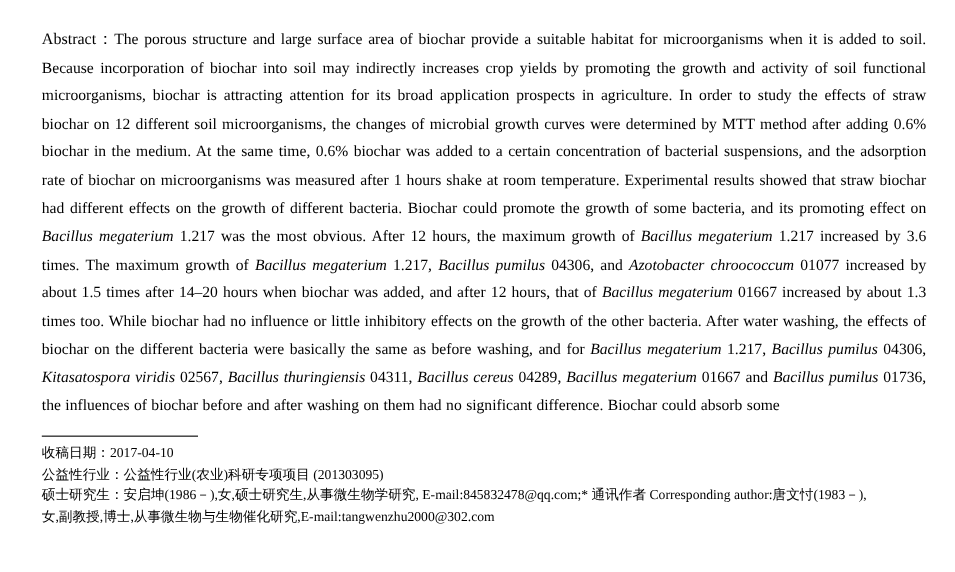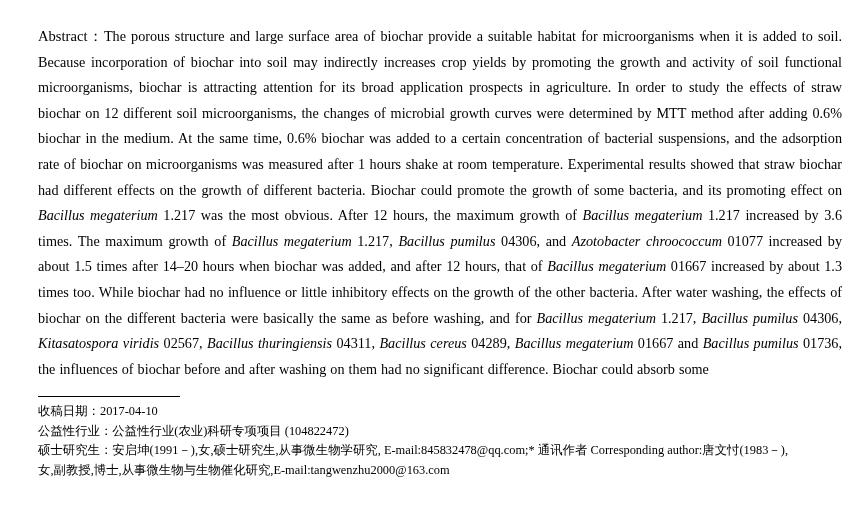--- a/index.html
+++ b/index.html
@@ -87,21 +87,21 @@
     <span class="abstract-label">Abstract</span><span>：</span><span id="abstract-body"><span>The porous structure and large surface area of biochar provide a suitable habitat for microorganisms when it is added to soil. Because incorporation of biochar into soil may indirectly increases crop yields by promoting the growth and activity of soil functional microorganisms, biochar is attracting attention for its broad application prospects in agriculture. In order to study the effects of straw biochar on 12 different soil microorganisms, the changes of microbial growth curves were determined by MTT method after adding 0.6% biochar in the medium. At the same time, 0.6% biochar was added to a certain concentration of bacterial suspensions, and the adsorption rate of biochar on microorganisms was measured after 1 hours shake at room temperature. Experimental results showed that straw biochar had different effects on the growth of different bacteria. Biochar could promote the growth of some bacteria, and its promoting effect on </span><span class="it">Bacillus megaterium</span><span> 1.217 was the most obvious. After 12 hours, the maximum growth of </span><span class="it">Bacillus megaterium</span><span> 1.217 increased by 3.6 times. The maximum growth of </span><span class="it">Bacillus megaterium</span><span> 1.217, </span><span class="it">Bacillus pumilus</span><span> 04306, and </span><span class="it">Azotobacter chroococcum</span><span> 01077 increased by about 1.5 times after 14–20 hours when biochar was added, and after 12 hours, that of </span><span class="it">Bacillus megaterium</span><span> 01667 increased by about 1.3 times too. While biochar had no influence or little inhibitory effects on the growth of the other bacteria. After water washing, the effects of biochar on the different bacteria were basically the same as before washing, and for </span><span class="it">Bacillus megaterium</span><span> 1.217, </span><span class="it">Bacillus pumilus</span><span> 04306, </span><span class="it">Kitasatospora viridis</span><span> 02567, </span><span class="it">Bacillus thuringiensis</span><span> 04311, </span><span class="it">Bacillus cereus</span><span> 04289, </span><span class="it">Bacillus megaterium</span><span> 01667 and </span><span class="it">Bacillus pumilus</span><span> 01736, the influences of biochar before and after washing on them had no significant difference. Biochar could absorb some</span></span>
   </div>
 
   <div class="rule"></div>
 
   <div class="footnotes">
     <div class="fn-line">
       <span class="fn-bold">收稿日期</span><span>：2017-04-10</span>
     </div>
     <div class="fn-line">
-      <span class="fn-bold">公益性行业</span><span>：公益性行业(农业)科研专项项目 (104822472)</span>
+      <span class="fn-bold">公益性行业</span><span>：公益性行业(农业)科研专项项目 (201303095)</span>
     </div>
     <div class="fn-line">
-      <span class="fn-bold">硕士研究生</span><span>：安启坤(1991－),女,硕士研究生,从事微生物学研究, E-mail:845832478@qq.com;* 通讯作者 Corresponding author:唐文忖(1983－),</span>
+      <span class="fn-bold">硕士研究生</span><span>：安启坤(1986－),女,硕士研究生,从事微生物学研究, E-mail:845832478@qq.com;* 通讯作者 Corresponding author:唐文忖(1983－),</span>
     </div>
-    <div class="fn-line">女,副教授,博士,从事微生物与生物催化研究,E-mail:tangwenzhu2000@163.com</div>
+    <div class="fn-line">女,副教授,博士,从事微生物与生物催化研究,E-mail:tangwenzhu2000@302.com</div>
   </div>
 
 </div>
 
 </body></html>

